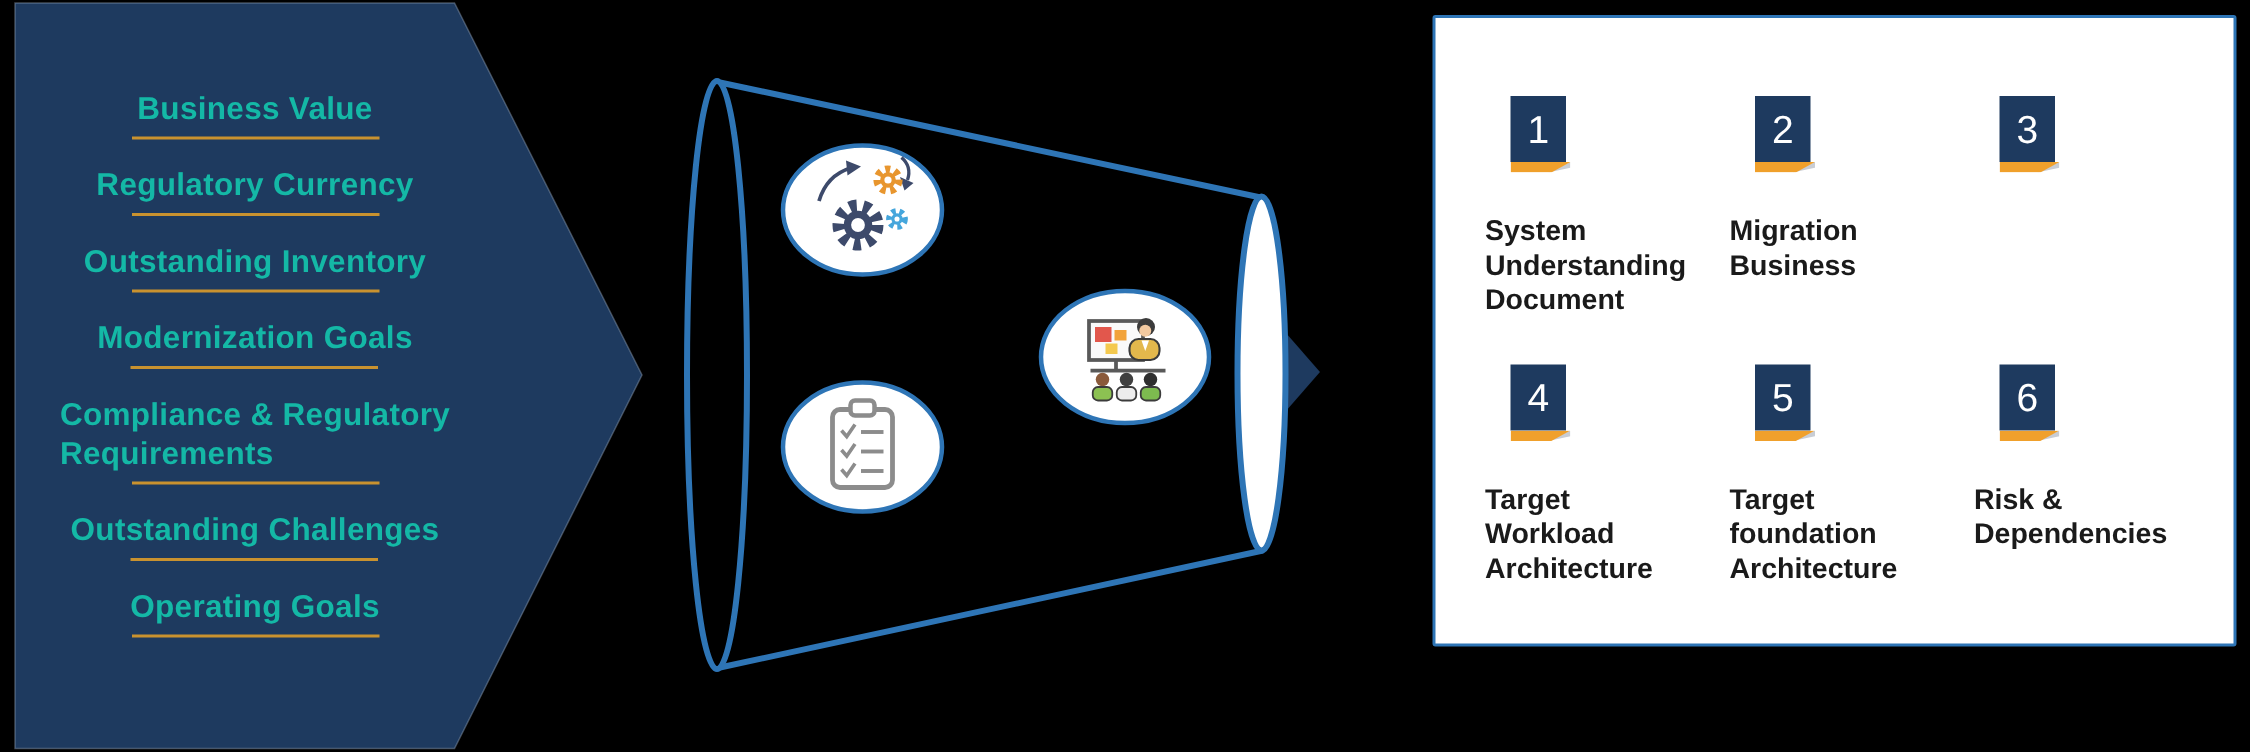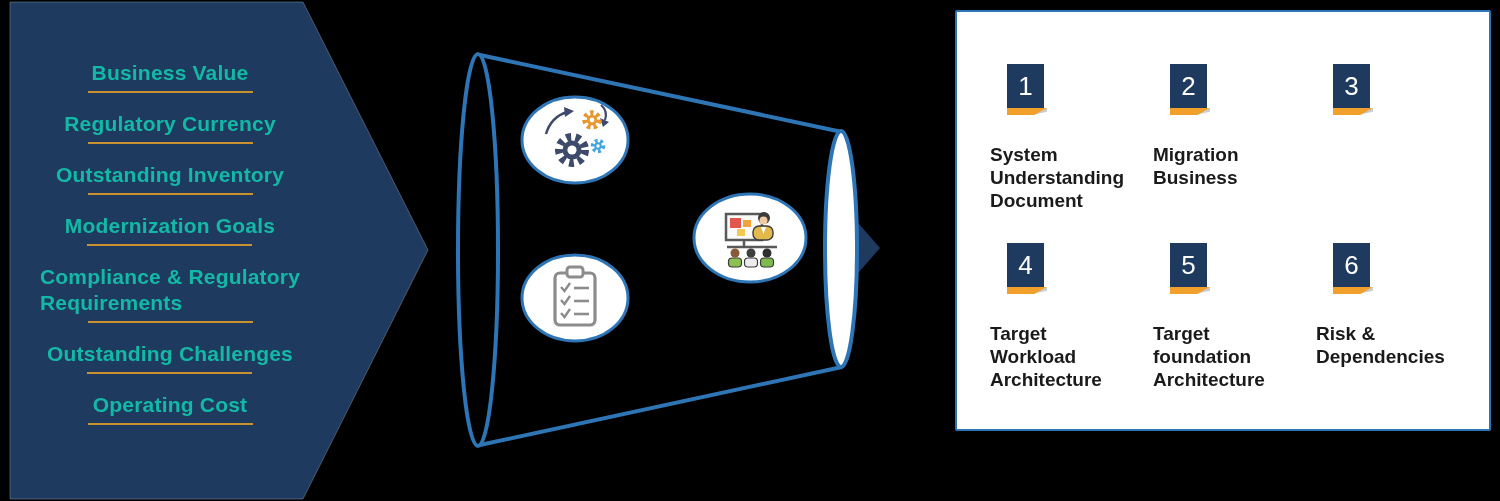--- a/index.html
+++ b/index.html
@@ -89,21 +89,21 @@
     <div class="l-item">
       <div class="l-label">Compliance &amp; Regulatory
 Requirements</div>
       <div class="l-underline"></div>
     </div>
     <div class="l-item">
       <div class="l-label">Outstanding Challenges</div>
       <div class="l-underline"></div>
     </div>
     <div class="l-item">
-      <div class="l-label">Operating Cost</div>
+      <div class="l-label">Operating Goals</div>
       <div class="l-underline"></div>
     </div>
   </div>
 
   <svg class="funnel-svg" width="470" height="450" viewBox="430 25 470 450">
 
     <polygon points="845,208 880,248 845,288" fill="#1E3A5F"></polygon>
 
     <ellipse cx="478" cy="250" rx="20" ry="196" fill="none" stroke="#2E75B6" stroke-width="4"></ellipse>
     <line x1="480" y1="55" x2="842" y2="132" stroke="#2E75B6" stroke-width="4"></line>

